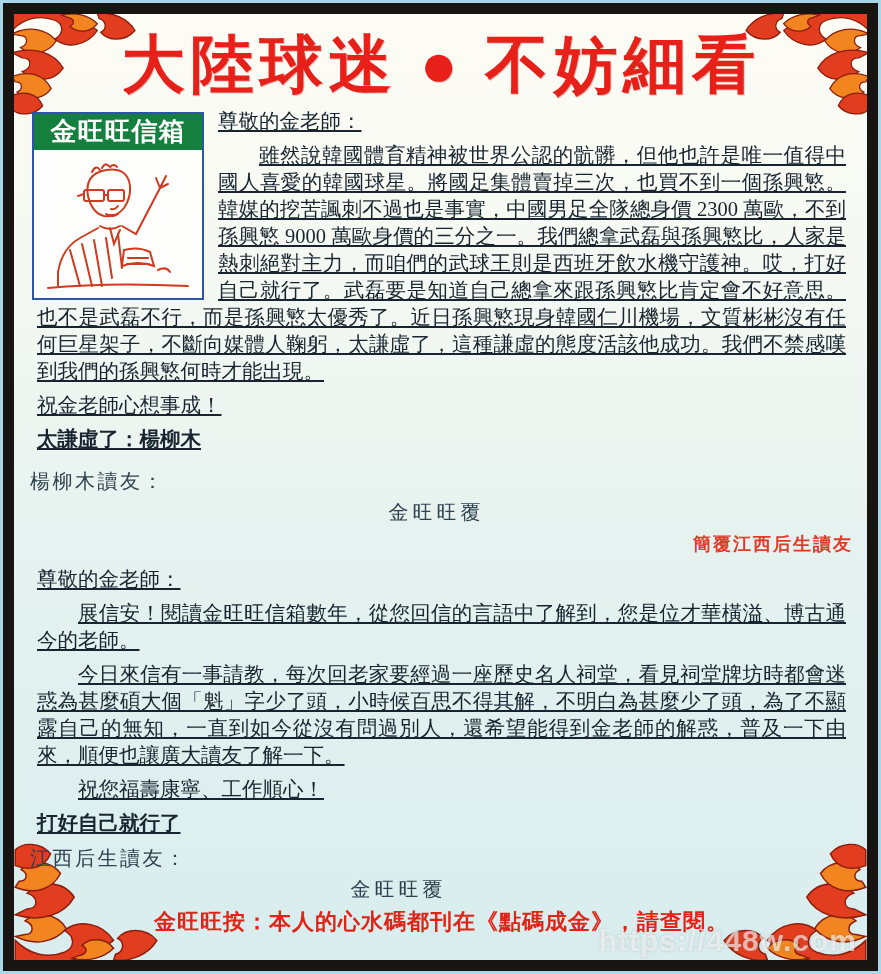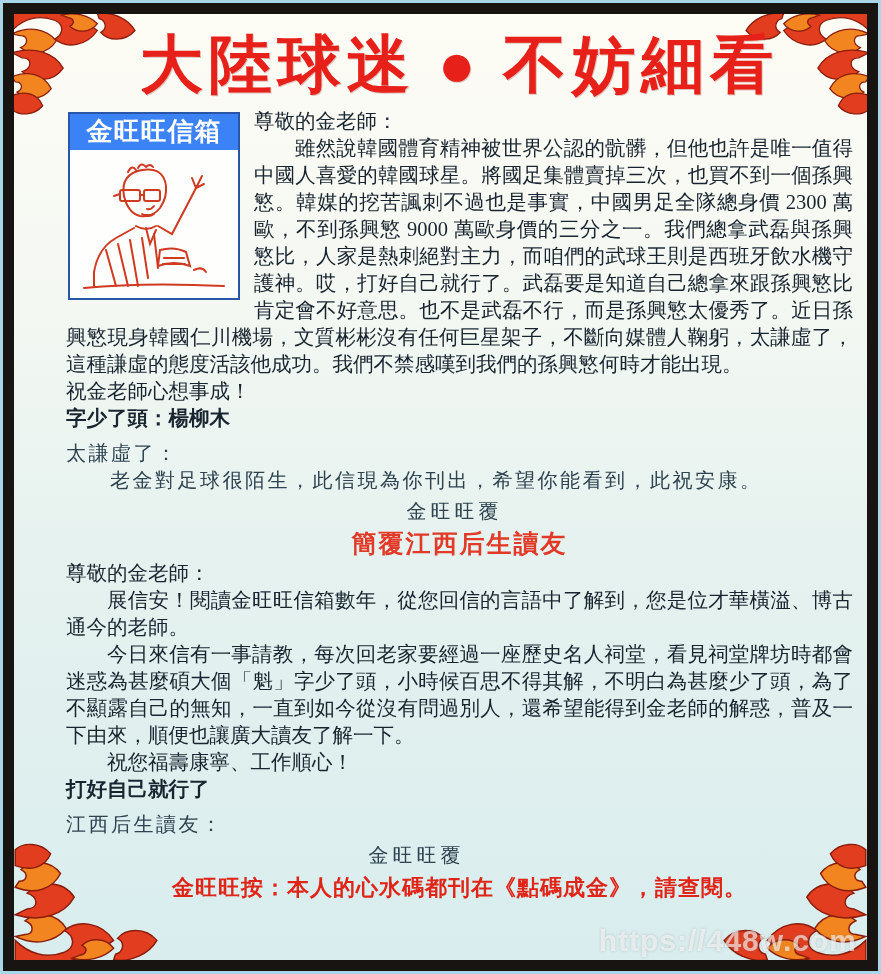--- a/index.html
+++ b/index.html
@@ -7,63 +7,62 @@
     width:881px;height:974px;
     background:#a9d7e8;
     font-family:"Liberation Serif","DejaVu Serif",serif;
     position:relative;overflow:hidden;
   }
   .frame{
     position:absolute;left:3px;top:3px;right:3px;bottom:3px;
     border:11px solid #171412;
     background:linear-gradient(180deg,#fdfcf5 0%,#f4f8f2 30%,#e6f2ef 55%,#d9edee 100%);
     overflow:hidden;
-    padding-left:36px;
   }
   .ornament{position:absolute;z-index:1;pointer-events:none;}
   .orn-tl{left:-4px;top:-4px;width:132px;height:106px;}
   .orn-tr{right:-4px;top:-4px;width:132px;height:106px;transform:scaleX(-1);}
   .orn-bl{left:-4px;bottom:-4px;width:158px;height:122px;transform:scaleY(-1);}
   .orn-br{right:-4px;bottom:-4px;width:158px;height:122px;transform:scale(-1,-1);}
   .content{position:relative;z-index:2;padding:10px 14px 0 16px;}
   .page-title{
     text-align:center;
     font-size:63px;font-weight:900;letter-spacing:6px;
     color:#e7211a;line-height:1.05;
     margin:8px 0 10px 0;
     text-shadow:1px 1px 0 rgba(140,20,10,.25);
     white-space:nowrap;
   }
   .logo-box{
     float:left;width:168px;margin:4px 14px 4px 2px;
     border:2px solid #2b55a7;background:#fefefc;
   }
   .logo-head{
-    background:#3b82f6;color:#ffffff;
+    background:#15803d;color:#ffffff;
     font-weight:900;font-size:26px;letter-spacing:1px;
     text-align:center;padding:4px 2px 5px 2px;
     font-family:"Liberation Sans","DejaVu Sans",sans-serif;
   }
   .logo-art{display:block;margin:4px auto 2px auto;}
   .body-text{font-size:20.5px;line-height:27px;color:#18242f;}
-  .body-text p{margin:0;text-align:justify;}
+  .body-text p{margin:7px;text-align:justify;text-decoration:underline;}
   .indent{text-indent:2em;}
   .salutation{text-indent:0;}
   .sig-right{text-align:right;font-weight:bold;padding-right:6px;margin:0;}
   .reply{
     font-size:20px;line-height:27px;color:#2e4250;
     letter-spacing:2.5px;font-weight:400;
   }
   .reply .addr{margin:8px 0 0 0;}
   .reply .rbody{margin:0;text-indent:2.2em;}
   .reply .rsig{text-align:center;margin:4px;padding-right:10px;letter-spacing:4px;}
   .rsig-inset{padding-right:86px !important;}
   .section-heading{
-    text-align:center;color:#e23a28;font-weight:900;
-    font-size:25px;line-height:29px;margin:2px 0;
+    text-align:right;color:#e23a28;font-weight:900;
+    font-size:18px;line-height:29px;margin:2px 0;
     letter-spacing:2px;
   }
   .footer-note{
     text-align:center;color:#e02417;font-weight:900;
     font-size:22px;line-height:30px;margin:4px 0 0 0;
     letter-spacing:1px;
   }
   .watermark{
     position:absolute;z-index:4;right:10px;bottom:2px;
     font-family:"Liberation Sans","DejaVu Sans",sans-serif;
@@ -128,26 +127,25 @@
           <path d="M70,74 l4,16 l6,-14"></path>
           <path d="M84,96 q14,-4 26,2 l4,14 q-16,-6 -32,0 Z"></path>
           <path d="M88,104 h20 M87,110 h22"></path>
           <path d="M118,116 q8,-4 12,2"></path>
           <path d="M8,134 q60,-6 140,-2"></path>
         </svg>
       </div>
       <p class="salutation">尊敬的金老師：</p>
       <p class="indent">雖然說韓國體育精神被世界公認的骯髒，但他也許是唯一值得中國人喜愛的韓國球星。將國足集體賣掉三次，也買不到一個孫興慜。韓媒的挖苦諷刺不過也是事實，中國男足全隊總身價 2300 萬歐，不到孫興慜 9000 萬歐身價的三分之一。我們總拿武磊與孫興慜比，人家是熱刺絕對主力，而咱們的武球王則是西班牙飲水機守護神。哎，打好自己就行了。武磊要是知道自己總拿來跟孫興慜比肯定會不好意思。也不是武磊不行，而是孫興慜太優秀了。近日孫興慜現身韓國仁川機場，文質彬彬沒有任何巨星架子，不斷向媒體人鞠躬，太謙虛了，這種謙虛的態度活該他成功。我們不禁感嘆到我們的孫興慜何時才能出現。</p>
       <p>祝金老師心想事成！</p>
-      <p class="sig-right">字少了頭：楊柳木</p>
+      <p class="sig-right">太謙虛了：楊柳木</p>
     </div>
 
     <div class="reply">
-      <p class="addr">太謙虛了：</p>
-      <p class="rbody">老金對足球很陌生，此信現為你刊出，希望你能看到，此祝安康。</p>
+      <p class="addr">楊柳木讀友：</p>
       <p class="rsig">金旺旺覆</p>
     </div>
 
     <div class="section-heading">簡覆江西后生讀友</div>
 
     <div class="body-text">
       <p class="salutation">尊敬的金老師：</p>
       <p class="indent">展信安！閱讀金旺旺信箱數年，從您回信的言語中了解到，您是位才華橫溢、博古通今的老師。</p>
       <p class="indent">今日來信有一事請教，每次回老家要經過一座歷史名人祠堂，看見祠堂牌坊時都會迷惑為甚麼碩大個「魁」字少了頭，小時候百思不得其解，不明白為甚麼少了頭，為了不顯露自己的無知，一直到如今從沒有問過別人，還希望能得到金老師的解惑，普及一下由來，順便也讓廣大讀友了解一下。</p>
       <p class="indent">祝您福壽康寧、工作順心！</p>

